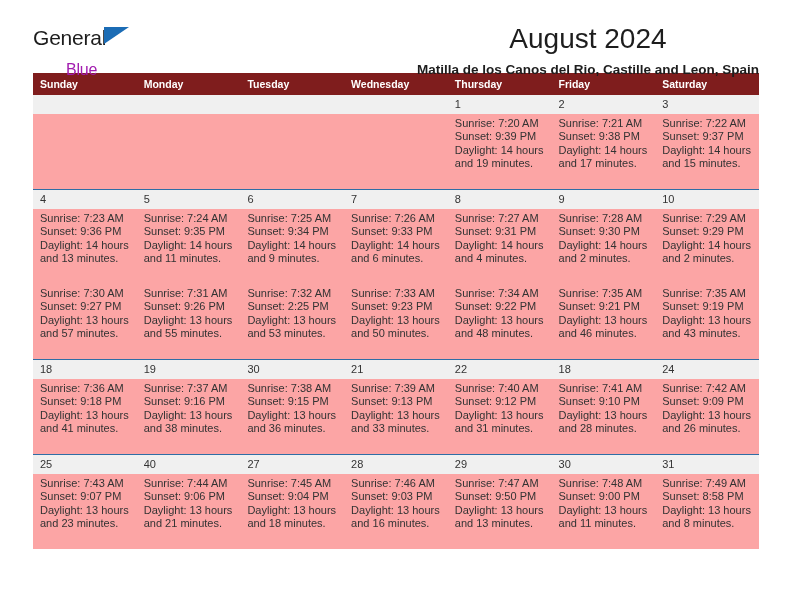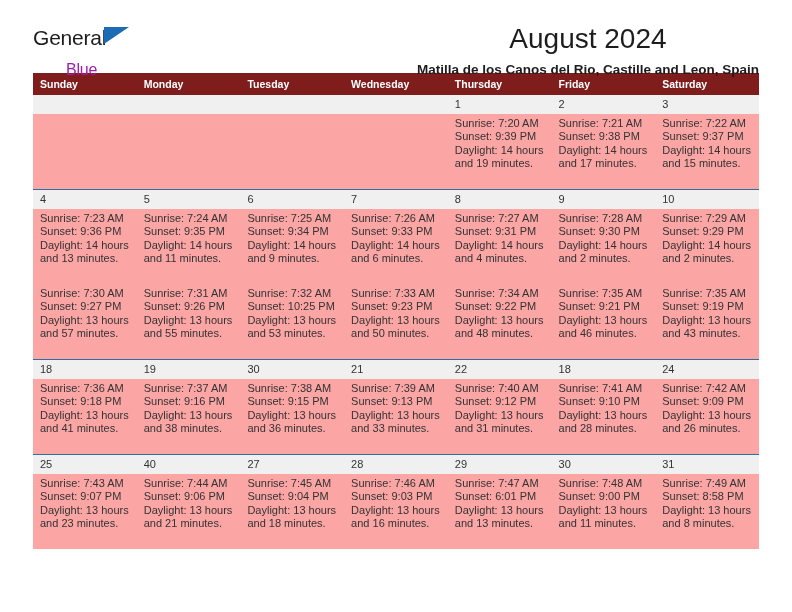--- a/index.html
+++ b/index.html
@@ -285,21 +285,21 @@
             <span class="ln">and 57 minutes.</span>
           </td>
           <td>
             <span class="ln">Sunrise: 7:31 AM</span>
             <span class="ln">Sunset: 9:26 PM</span>
             <span class="ln">Daylight: 13 hours</span>
             <span class="ln">and 55 minutes.</span>
           </td>
           <td>
             <span class="ln">Sunrise: 7:32 AM</span>
-            <span class="ln">Sunset: 10:25 PM</span>
+            <span class="ln">Sunset: 2:25 PM</span>
             <span class="ln">Daylight: 13 hours</span>
             <span class="ln">and 53 minutes.</span>
           </td>
           <td>
             <span class="ln">Sunrise: 7:33 AM</span>
             <span class="ln">Sunset: 9:23 PM</span>
             <span class="ln">Daylight: 13 hours</span>
             <span class="ln">and 50 minutes.</span>
           </td>
           <td>
@@ -403,21 +403,21 @@
             <span class="ln">and 18 minutes.</span>
           </td>
           <td>
             <span class="ln">Sunrise: 7:46 AM</span>
             <span class="ln">Sunset: 9:03 PM</span>
             <span class="ln">Daylight: 13 hours</span>
             <span class="ln">and 16 minutes.</span>
           </td>
           <td>
             <span class="ln">Sunrise: 7:47 AM</span>
-            <span class="ln">Sunset: 6:01 PM</span>
+            <span class="ln">Sunset: 9:50 PM</span>
             <span class="ln">Daylight: 13 hours</span>
             <span class="ln">and 13 minutes.</span>
           </td>
           <td>
             <span class="ln">Sunrise: 7:48 AM</span>
             <span class="ln">Sunset: 9:00 PM</span>
             <span class="ln">Daylight: 13 hours</span>
             <span class="ln">and 11 minutes.</span>
           </td>
           <td>

